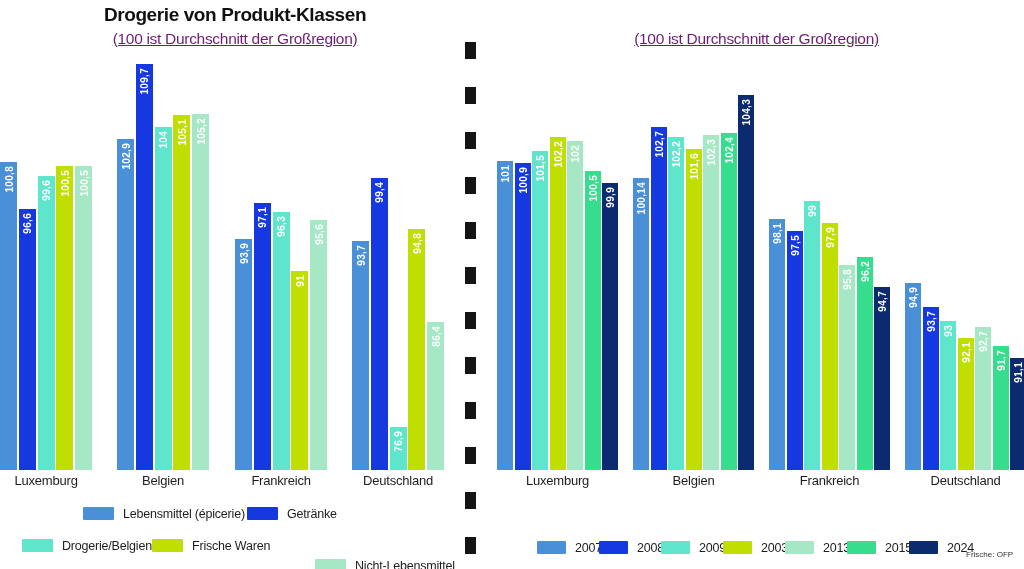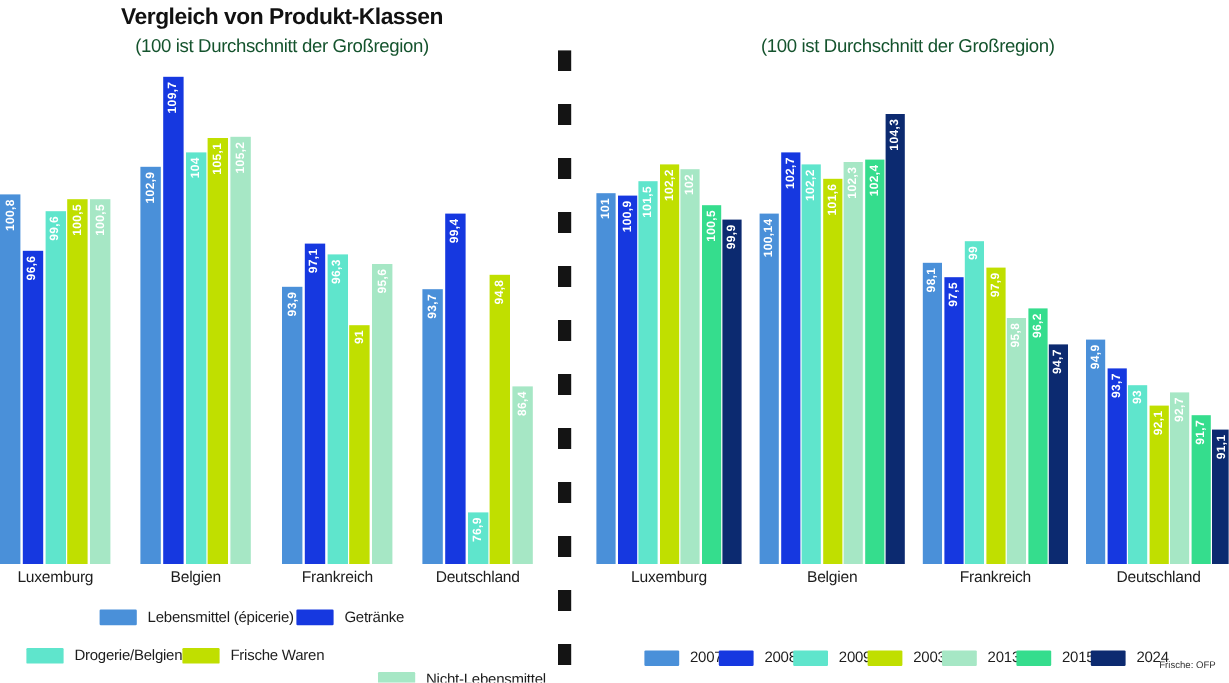--- a/index.html
+++ b/index.html
@@ -6,51 +6,51 @@
   .stage{
     position:relative;width:1024px;height:569px;background:#ffffff;overflow:hidden;
     font-family:"Liberation Sans",sans-serif;color:#1a1a1a;
   }
   .panel-title{
     position:absolute;top:4px;text-align:center;
     font-size:19px;font-weight:700;letter-spacing:-0.4px;color:#111;
   }
   .panel-subtitle{
     position:absolute;top:30px;text-align:center;
-    font-size:15.5px;font-weight:400;letter-spacing:-0.3px;color:#14532d;
+    font-size:15.5px;font-weight:400;letter-spacing:-0.3px;color:#701a75;text-decoration:underline;
   }
   .plot{position:absolute;top:0;height:470px;overflow:visible;}
   .bar{position:absolute;bottom:0;}
   .bar-label{
     position:absolute;top:4px;left:50%;
     transform:translateX(-50%) rotate(180deg);
     writing-mode:vertical-rl;
     color:#ffffff;font-size:10px;font-weight:700;letter-spacing:0.3px;white-space:nowrap;
   }
   .cat-label{
     position:absolute;top:473px;width:120px;text-align:center;
     font-size:13px;letter-spacing:-0.2px;color:#1d1d1d;
   }
   .divider{
     position:absolute;left:465px;top:42px;width:11px;height:527px;
     background:repeating-linear-gradient(180deg,#141414 0 17px,transparent 17px 45px);
   }
-  .legend-item{position:absolute;display:flex;align-items:flex-end;}
+  .legend-item{position:absolute;display:flex;align-items:flex-start;}
   .legend-swatch{width:31px;height:13px;border-radius:1px;flex:0 0 auto;}
   .legend-label{margin-left:9px;font-size:12.5px;letter-spacing:-0.2px;color:#1d1d1d;white-space:nowrap;}
   .source{
     position:absolute;left:966px;top:550px;font-size:8px;color:#333;letter-spacing:0;
   }
 </style>
 </head>
 <body>
 
 <div class="stage">
 
-  <div class="panel-title" style="left:0;width:470px;">Vergleich von Produkt-Klassen</div>
+  <div class="panel-title" style="left:0;width:470px;">Drogerie von Produkt-Klassen</div>
   <div class="panel-subtitle" style="left:0;width:470px;">(100 ist Durchschnitt der Großregion)</div>
 
   <div class="panel-subtitle" style="left:489px;width:535px;">(100 ist Durchschnitt der Großregion)</div>
 
   <div class="divider"></div>
 
   <div class="plot" id="plot0" style="left:0;width:470px;">
       <div class="bar" style="left: 0px; width: 17px; height: 307.746px; background: rgb(74, 144, 217);">
         <span class="bar-label">100,8</span>
       </div>

